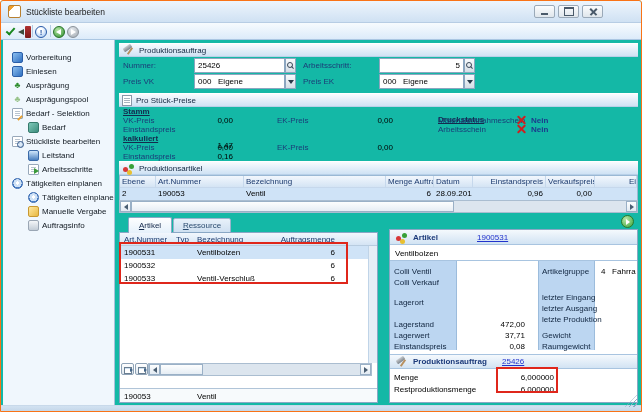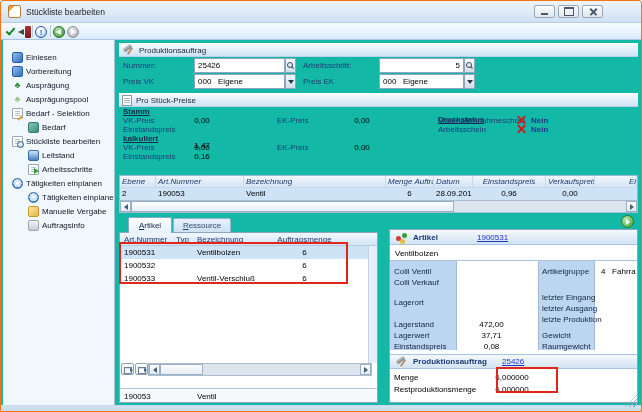--- a/index.html
+++ b/index.html
@@ -10,21 +10,21 @@
     font-size: 8px; color: #000;
     background: #14b8a6;
     border: 1px solid #f97316; border-radius: 3px 3px 0 0;
     overflow: hidden;
   }
   .abs { position: absolute; }
   .txt { position: absolute; height: 10px; line-height: 10px; white-space: nowrap; }
   .lbl { color: #1b3c78; }
   .val { color: #000; }
   .pre { white-space: pre; }
-  .r { text-align: center; }
+  .r { text-align: right; }
   .heading { color: #142a4e; font-weight: bold; text-decoration: underline; }
   .bluebold { color: #1c3a8c; font-weight: bold; }
   .link { color: #2233cc; text-decoration: underline; cursor: pointer; }
 
   
   .titlebar { position: absolute; left: 0; top: 0; width: 100%; height: 22px;
     background: linear-gradient(#eef5fc, #cfe1f3); border-bottom: 1px solid #b7cde4; }
   .title-icon { position: absolute; left: 7px; top: 4px; width: 13px; height: 13px;
     background: linear-gradient(135deg, #f0a030 0 4px, #ffffff 4px);
     border: 1px solid #b98030; border-radius: 2px; }
@@ -128,21 +128,21 @@
   .xmark { position: absolute; width: 9px; height: 9px; }
   .xmark::before, .xmark::after { content: ""; position: absolute; left: -1px; top: 4px;
     width: 11px; height: 2px; background: #cc2020; border-radius: 1px; }
   .xmark::before { transform: rotate(45deg); }
   .xmark::after { transform: rotate(-45deg); }
 
   
   .gridbox { position: absolute; left: 118px; top: 174px; width: 519px; height: 25px;
     border: 1px solid #9ab8d4; background: #fff; }
   .ghead, .grow { display: flex; height: 12px; }
-  .ghead { background: linear-gradient(#f2f7fd, #d4e4f4); color: #1c3a6e; border-bottom: 1px solid #c6d8ec; font-style: italic; }
+  .ghead { background: linear-gradient(#f2f7fd, #d4e4f4); color: #1c3a6e; border-bottom: 1px solid #c6d8ec; }
   .grow.sel { background: #cfe3f7; }
   .gcell { height: 12px; line-height: 12px; padding: 0 2px; border-right: 1px solid #c6d8ec;
     overflow: hidden; white-space: nowrap; flex: none; }
   .grow .gcell { border-right-color: transparent; }
 
   
   .hscroll { position: absolute; height: 13px; background: #dce5ee; border: 1px solid #aabdd0; }
   .sbbtn { position: absolute; top: 0; width: 11px; height: 11px;
     background: linear-gradient(#fdfefe, #e2eaf2); border: 1px solid #9ab0c6;
     display: flex; align-items: center; justify-content: center; cursor: pointer; }
@@ -218,25 +218,25 @@
   <span class="ico-exit"></span>
   <span class="tbsep" style="left:31px"></span>
   <span class="ico-circle ico-info"></span>
   <span class="tbsep" style="left:49px"></span>
   <span class="ico-circle ico-back"></span>
   <span class="ico-circle ico-fwd"></span>
 
   <div class="sidebar">
     <div class="tree-item">
         <span class="ti ti-blue"></span>
+        <span>Vorbereitung</span>
+      </div>
+    <div class="tree-item">
+        <span class="ti ti-blue"></span>
         <span>Einlesen</span>
-      </div>
-    <div class="tree-item">
-        <span class="ti ti-blue"></span>
-        <span>Vorbereitung</span>
       </div>
     <div class="tree-item">
         <span class="ti ti-clover"></span>
         <span>Ausprägung</span>
       </div>
     <div class="tree-item">
         <span class="ti ti-clover pale"></span>
         <span>Ausprägungspool</span>
       </div>
     <div class="tree-item">
@@ -321,20 +321,24 @@
   <span class="txt lbl" style="left:122px;top:151px">Einstandspreis</span>
   <span class="txt val r" style="left:170px;top:151px;width:62px">0,16</span>
   <span class="txt heading" style="left:437px;top:114px">Druckstatus</span>
   <span class="txt lbl" style="left:437px;top:115px">Materialentnahmeschein</span>
   <span class="xmark" style="left:516px;top:114px"></span>
   <span class="txt bluebold" style="left:530px;top:115px">Nein</span>
   <span class="txt lbl" style="left:437px;top:124px">Arbeitsschein</span>
   <span class="xmark" style="left:516px;top:123px"></span>
   <span class="txt bluebold" style="left:530px;top:124px">Nein</span>
 
+  <div class="sechdr" style="top:160px">
+    <span class="ico-suits"></span>
+    <span>Produktionsartikel</span>
+  </div>
   <div class="gridbox">
     <div class="ghead">
       <span class="gcell" style="width:36px">Ebene</span>
       <span class="gcell" style="width:88px">Art.Nummer</span>
       <span class="gcell" style="width:142px">Bezeichnung</span>
       <span class="gcell r" style="width:48px">Menge Auftrag</span>
       <span class="gcell" style="width:39px">Datum</span>
       <span class="gcell r" style="width:73px">Einstandspreis</span>
       <span class="gcell r" style="width:49px">Verkaufspreis</span>
       <span class="gcell" style="width:42px;padding-left:34px">Ei</span>

